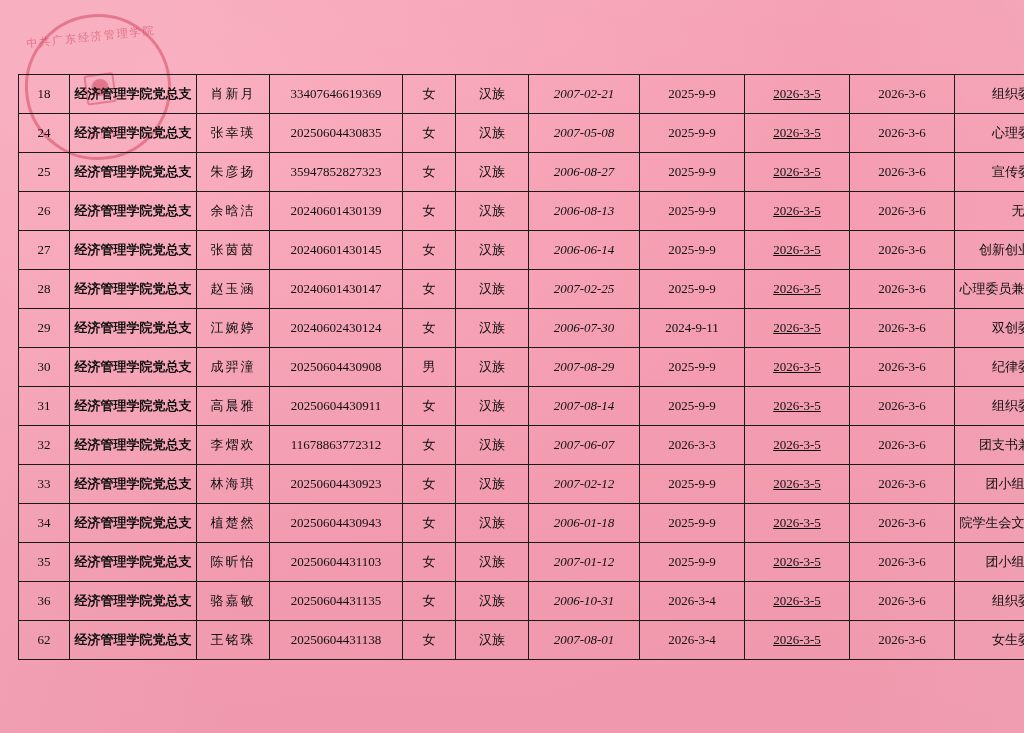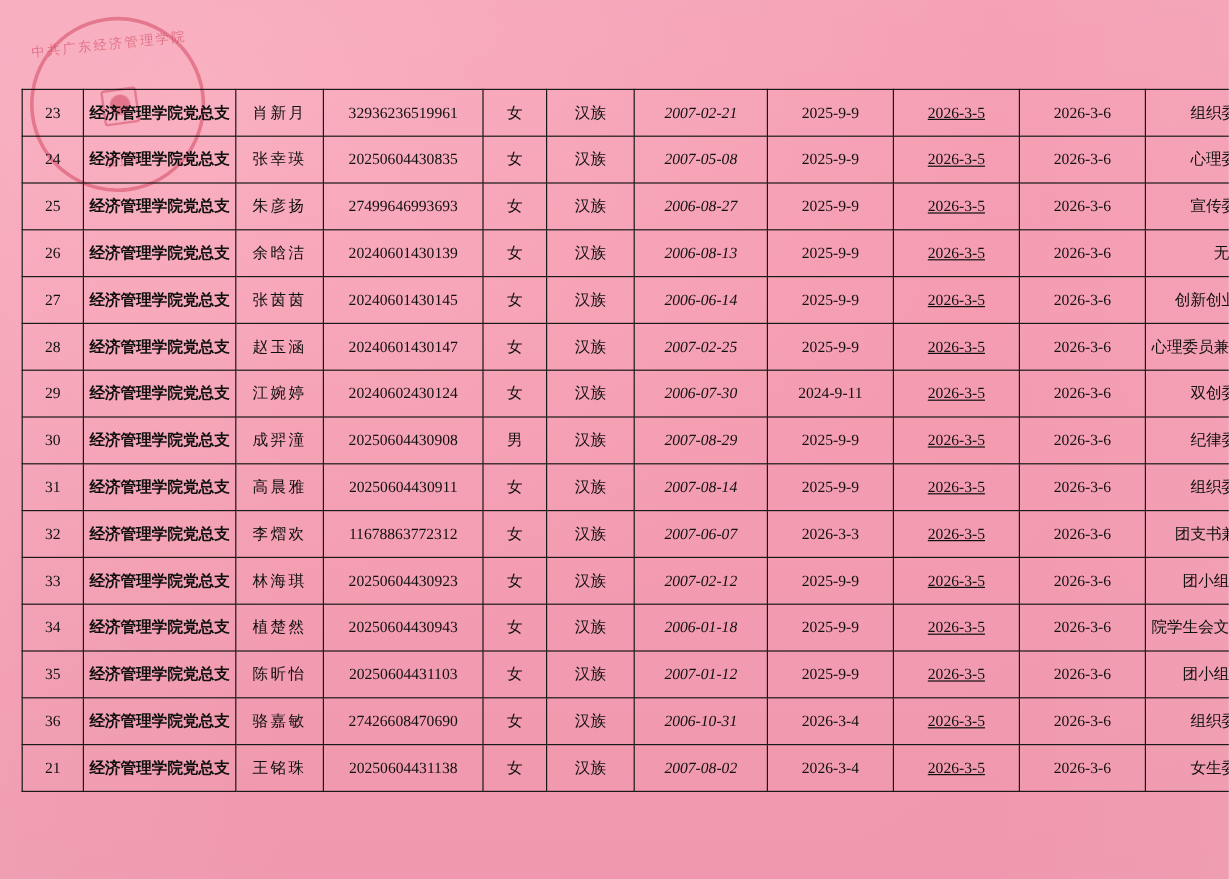--- a/index.html
+++ b/index.html
@@ -120,24 +120,24 @@
 
   <div class="stamp">
     <div class="stamp-text-top">中共广东经济管理学院</div>
     <div class="stamp-text-bottom">委员会</div>
   </div>
 
   <table class="roster">
     <tbody>
 
     <tr class="row-h">
-          <td class="c-idx">23</td>
+          <td class="c-idx">18</td>
           <td class="c-org">经济管理学院党总支</td>
           <td class="c-name">肖新月</td>
-          <td class="c-sid">32936236519961</td>
+          <td class="c-sid">33407646619369</td>
           <td class="c-sex">女</td>
           <td class="c-eth">汉族</td>
           <td class="c-birth">2007-02-21</td>
           <td class="c-d1">2025-9-9</td>
           <td class="c-d2">2026-3-5</td>
           <td class="c-d3">2026-3-6</td>
           <td class="c-post">组织委员</td>
         </tr>
         <tr class="row-h">
           <td class="c-idx">24</td>
@@ -149,21 +149,21 @@
           <td class="c-birth">2007-05-08</td>
           <td class="c-d1">2025-9-9</td>
           <td class="c-d2">2026-3-5</td>
           <td class="c-d3">2026-3-6</td>
           <td class="c-post">心理委员</td>
         </tr>
         <tr class="row-h">
           <td class="c-idx">25</td>
           <td class="c-org">经济管理学院党总支</td>
           <td class="c-name">朱彦扬</td>
-          <td class="c-sid">27499646993693</td>
+          <td class="c-sid">35947852827323</td>
           <td class="c-sex">女</td>
           <td class="c-eth">汉族</td>
           <td class="c-birth">2006-08-27</td>
           <td class="c-d1">2025-9-9</td>
           <td class="c-d2">2026-3-5</td>
           <td class="c-d3">2026-3-6</td>
           <td class="c-post">宣传委员</td>
         </tr>
         <tr class="row-h">
           <td class="c-idx">26</td>
@@ -292,37 +292,37 @@
           <td class="c-birth">2007-01-12</td>
           <td class="c-d1">2025-9-9</td>
           <td class="c-d2">2026-3-5</td>
           <td class="c-d3">2026-3-6</td>
           <td class="c-post">团小组组长</td>
         </tr>
         <tr class="row-h">
           <td class="c-idx">36</td>
           <td class="c-org">经济管理学院党总支</td>
           <td class="c-name">骆嘉敏</td>
-          <td class="c-sid">27426608470690</td>
+          <td class="c-sid">20250604431135</td>
           <td class="c-sex">女</td>
           <td class="c-eth">汉族</td>
           <td class="c-birth">2006-10-31</td>
           <td class="c-d1">2026-3-4</td>
           <td class="c-d2">2026-3-5</td>
           <td class="c-d3">2026-3-6</td>
           <td class="c-post">组织委员</td>
         </tr>
         <tr class="row-h">
-          <td class="c-idx">21</td>
+          <td class="c-idx">62</td>
           <td class="c-org">经济管理学院党总支</td>
           <td class="c-name">王铭珠</td>
           <td class="c-sid">20250604431138</td>
           <td class="c-sex">女</td>
           <td class="c-eth">汉族</td>
-          <td class="c-birth">2007-08-02</td>
+          <td class="c-birth">2007-08-01</td>
           <td class="c-d1">2026-3-4</td>
           <td class="c-d2">2026-3-5</td>
           <td class="c-d3">2026-3-6</td>
           <td class="c-post">女生委员</td>
         </tr>
       </tbody>
   </table>
 </div>
 
 </body></html>

